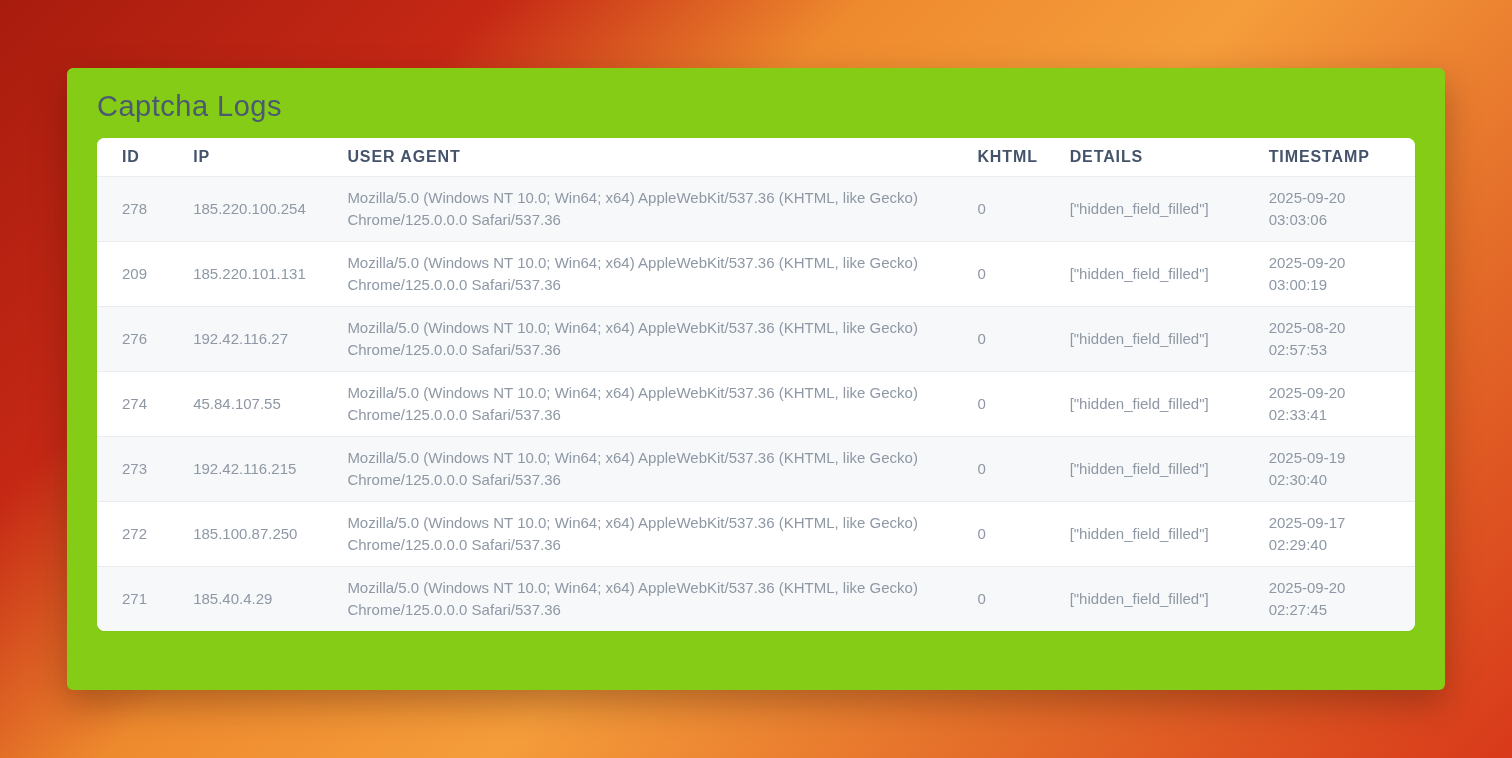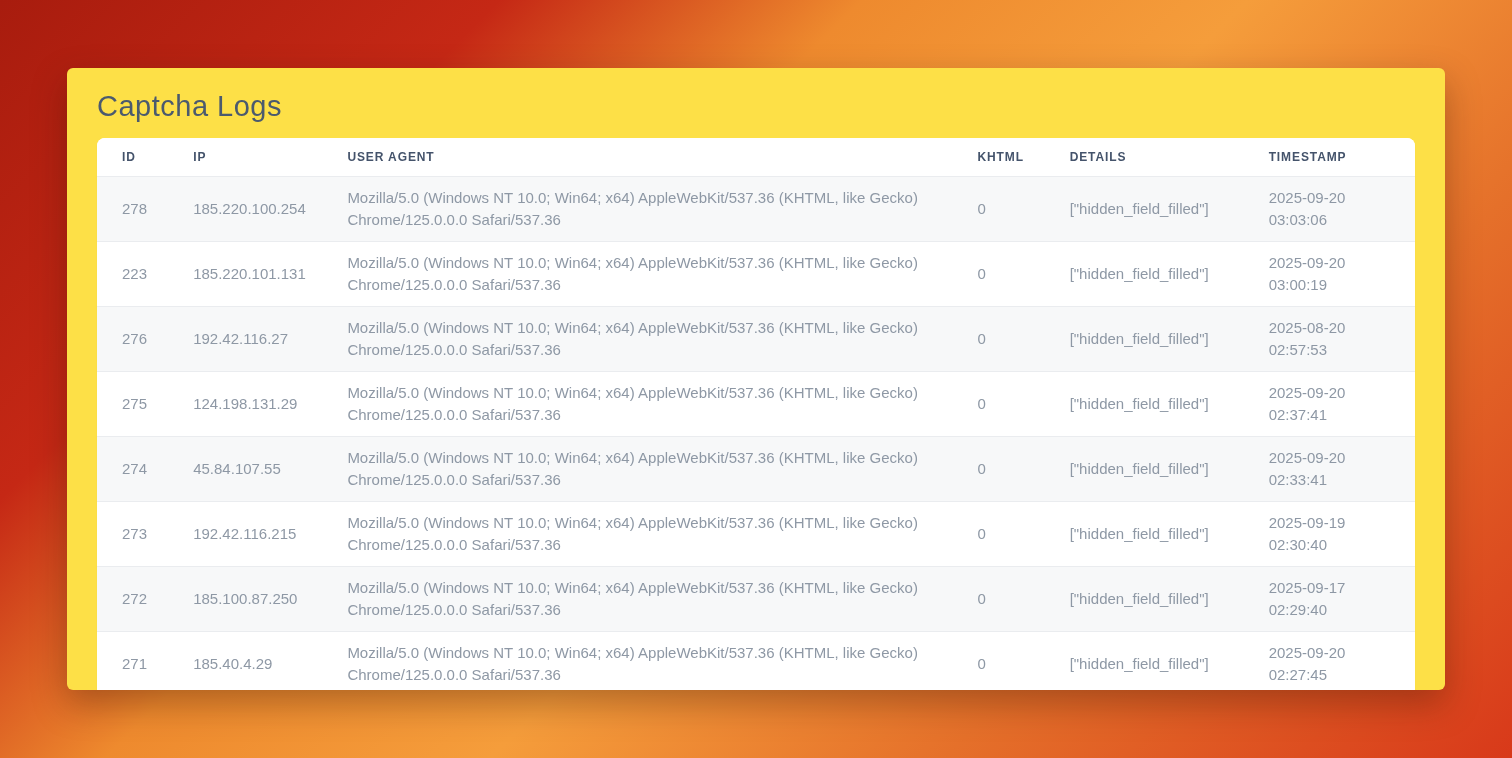--- a/index.html
+++ b/index.html
@@ -14,21 +14,21 @@
     position: relative;
     width: 1512px;
     height: 758px;
   }
   .card {
     position: absolute;
     left: 67px;
     top: 68px;
     width: 1378px;
     height: 622px;
-    background: #fde047;
+    background: #84cc16;
     border-radius: 6px;
     box-shadow: 0 14px 34px rgba(60, 20, 5, 0.35);
     padding: 0 30px;
     overflow: hidden;
   }
   .page-title {
     margin-top: 22px;
     font-size: 29px;
     font-weight: 500;
     letter-spacing: 0.5px;
@@ -50,21 +50,21 @@
   col.c-ip        { width: 11.7%; }
   col.c-ua        { width: 47.8%; }
   col.c-score     { width: 7.0%;  }
   col.c-details   { width: 15.1%; }
   col.c-timestamp { width: 13.0%; }
   thead tr { height: 38px; background: #ffffff; }
   th {
     text-align: left;
     vertical-align: middle;
     padding: 0 10px 0 25px;
-    font-size: 12px;
+    font-size: 16px;
     font-weight: bold;
     letter-spacing: 0.9px;
     color: #44536b;
     white-space: nowrap;
   }
   tbody tr { height: 65px; }
   tbody tr:nth-child(odd)  { background: #f7f8f9; }
   tbody tr:nth-child(even) { background: #ffffff; }
   tbody tr td { border-top: 1px solid #eaecef; }
   td {
@@ -109,47 +109,37 @@
             <td>278</td>
             <td>185.220.100.254</td>
             <td>Mozilla/5.0 (Windows NT 10.0; Win64; x64) AppleWebKit/537.36 (KHTML, like Gecko) Chrome/125.0.0.0 Safari/537.36</td>
             <td>0</td>
             <td>["hidden_field_filled"]</td>
             <td>
                 <div class="ts">2025-09-20 03:03:06</div>
               </td>
           </tr>
           <tr>
-            <td>223</td>
+            <td>209</td>
             <td>185.220.101.131</td>
             <td>Mozilla/5.0 (Windows NT 10.0; Win64; x64) AppleWebKit/537.36 (KHTML, like Gecko) Chrome/125.0.0.0 Safari/537.36</td>
             <td>0</td>
             <td>["hidden_field_filled"]</td>
             <td>
                 <div class="ts">2025-09-20 03:00:19</div>
               </td>
           </tr>
           <tr>
             <td>276</td>
             <td>192.42.116.27</td>
             <td>Mozilla/5.0 (Windows NT 10.0; Win64; x64) AppleWebKit/537.36 (KHTML, like Gecko) Chrome/125.0.0.0 Safari/537.36</td>
             <td>0</td>
             <td>["hidden_field_filled"]</td>
             <td>
                 <div class="ts">2025-08-20 02:57:53</div>
-              </td>
-          </tr>
-          <tr>
-            <td>275</td>
-            <td>124.198.131.29</td>
-            <td>Mozilla/5.0 (Windows NT 10.0; Win64; x64) AppleWebKit/537.36 (KHTML, like Gecko) Chrome/125.0.0.0 Safari/537.36</td>
-            <td>0</td>
-            <td>["hidden_field_filled"]</td>
-            <td>
-                <div class="ts">2025-09-20 02:37:41</div>
               </td>
           </tr>
           <tr>
             <td>274</td>
             <td>45.84.107.55</td>
             <td>Mozilla/5.0 (Windows NT 10.0; Win64; x64) AppleWebKit/537.36 (KHTML, like Gecko) Chrome/125.0.0.0 Safari/537.36</td>
             <td>0</td>
             <td>["hidden_field_filled"]</td>
             <td>
                 <div class="ts">2025-09-20 02:33:41</div>

